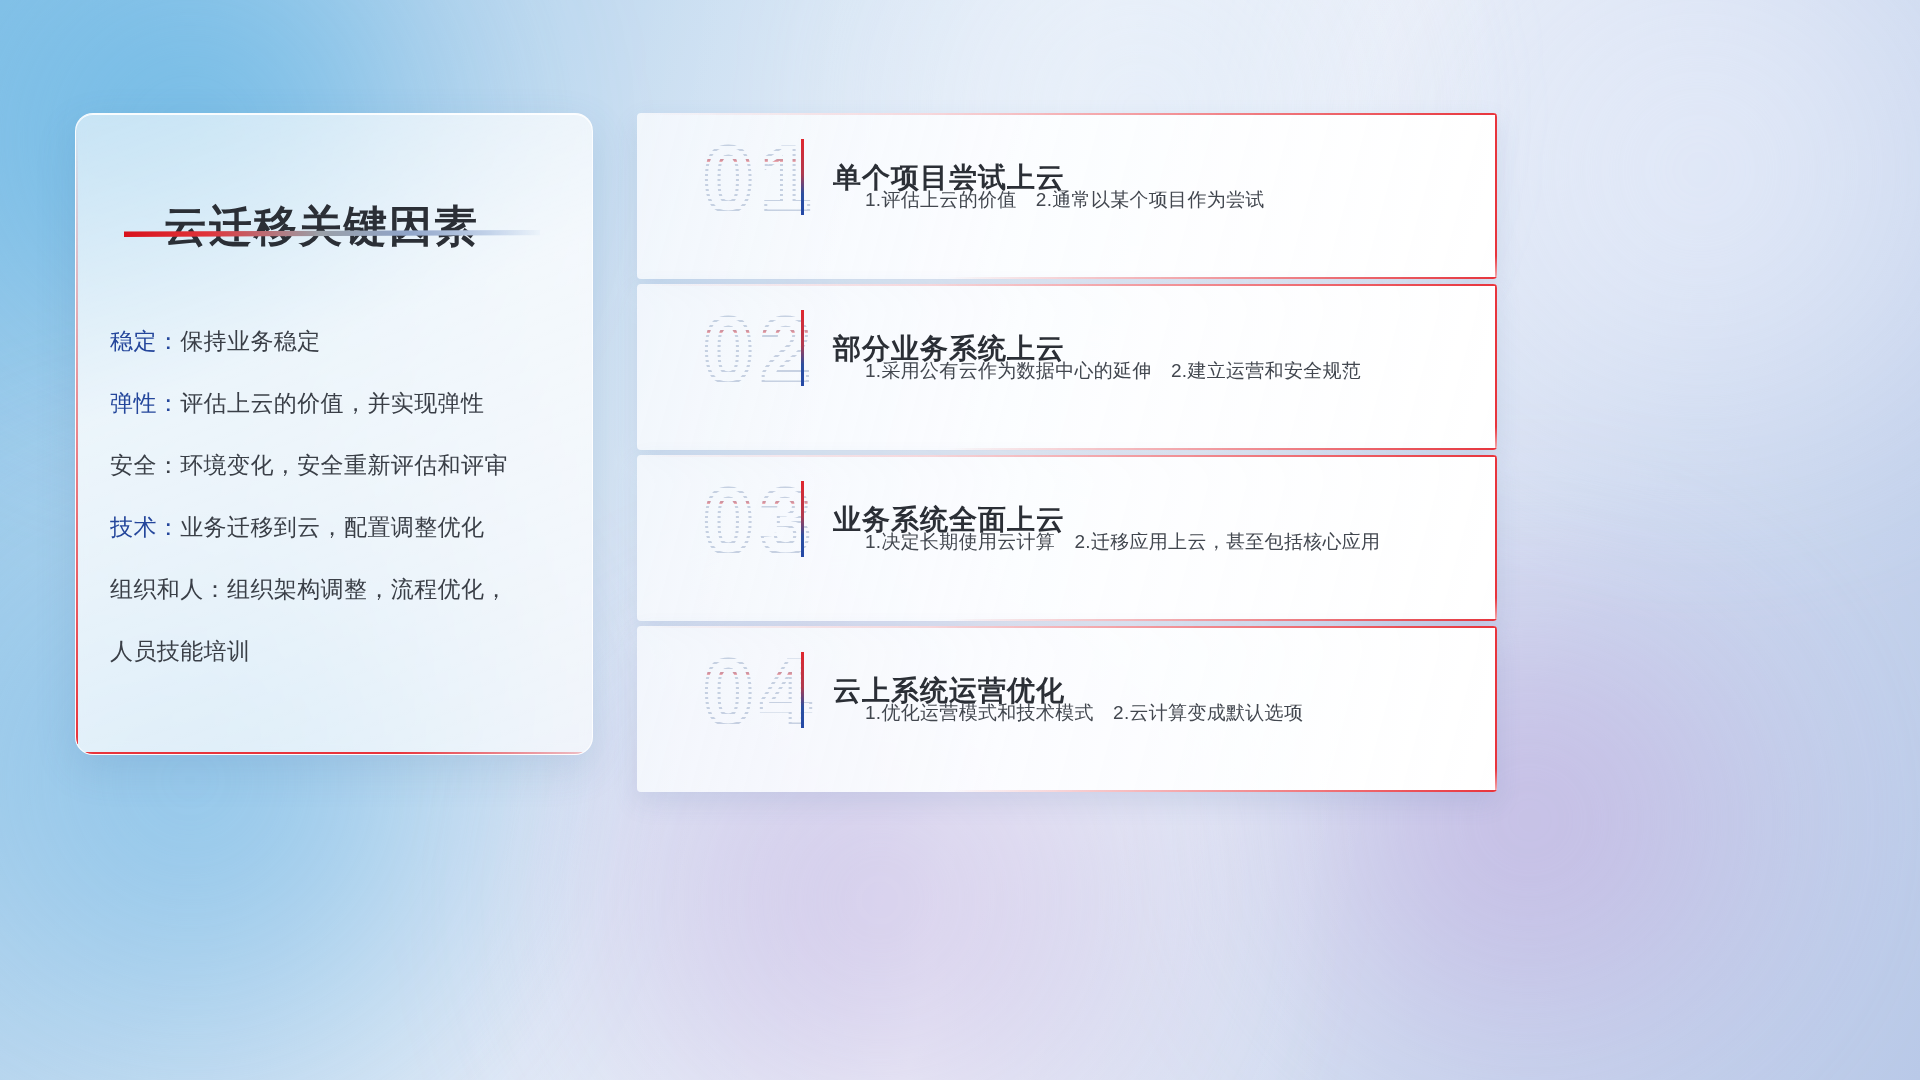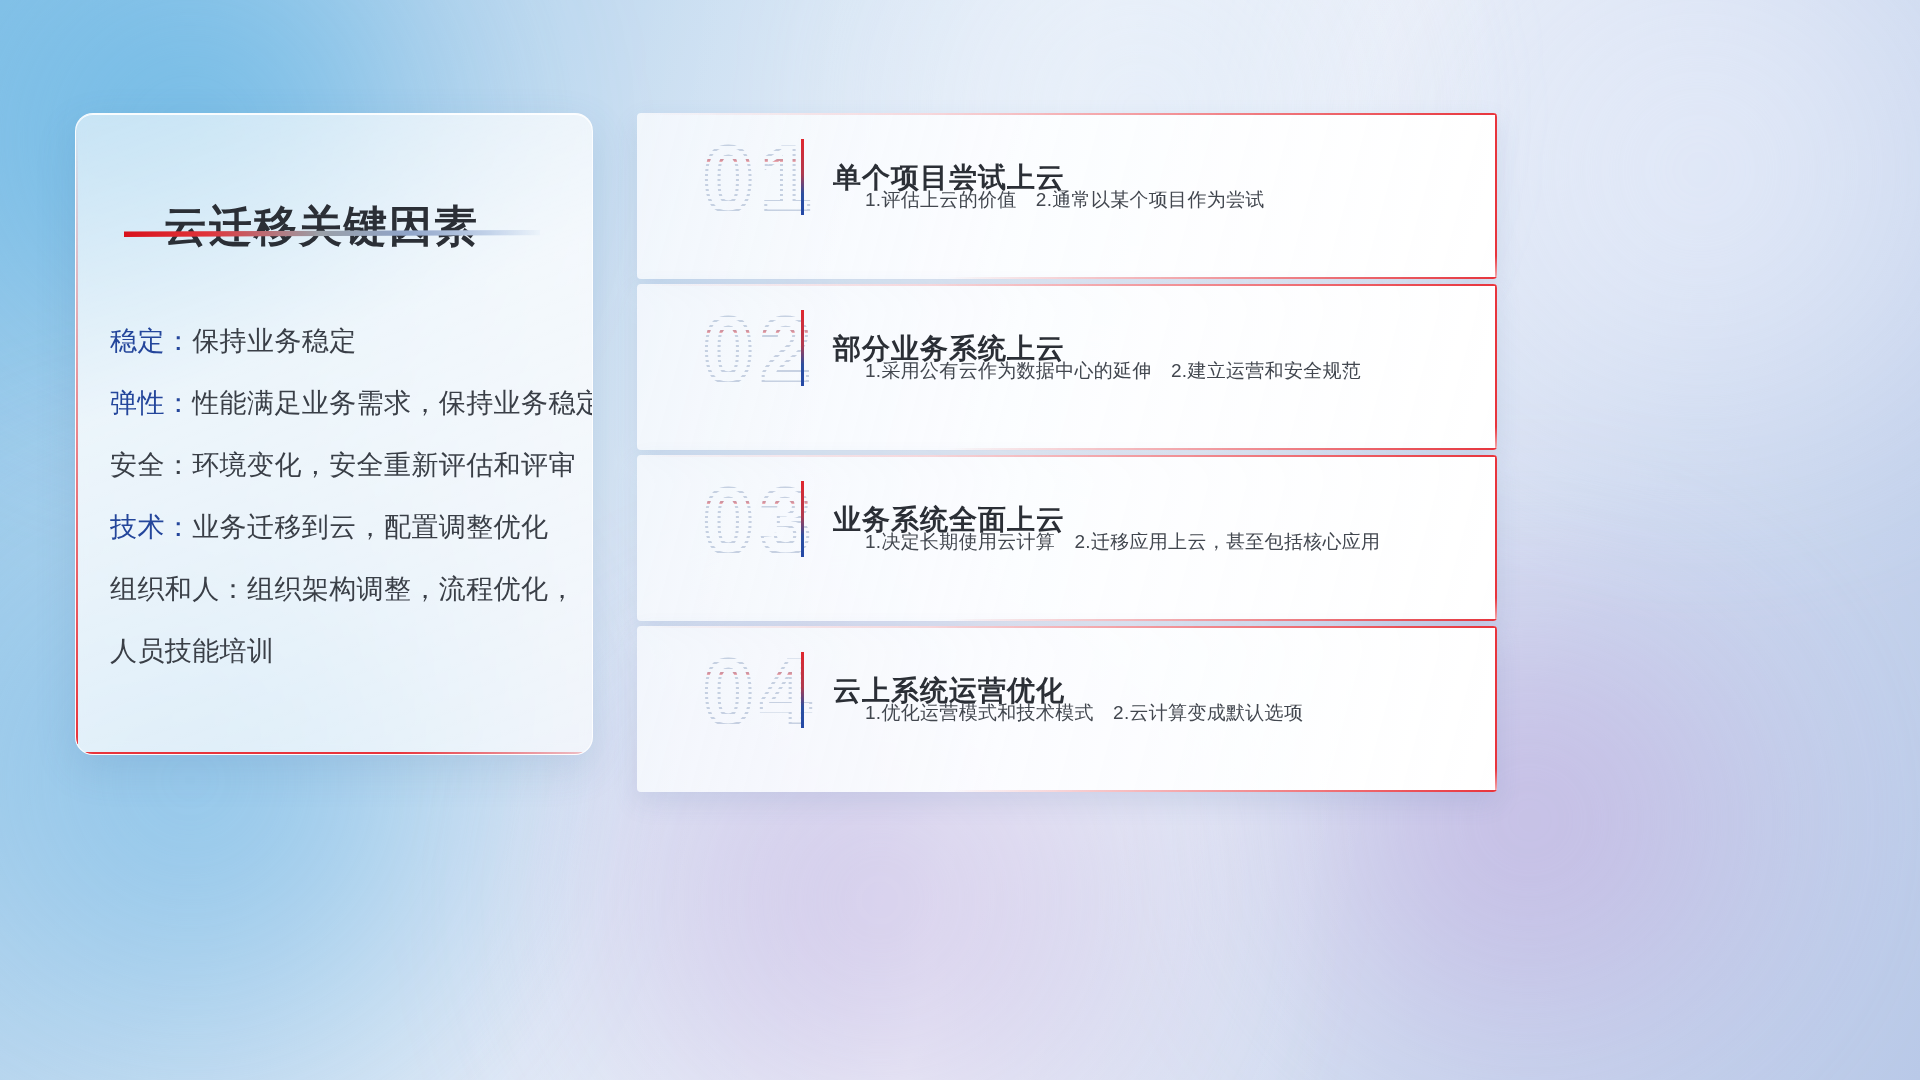--- a/index.html
+++ b/index.html
@@ -56,21 +56,21 @@
     white-space:nowrap;
     margin-top:31px;
   }
   .title-rule {
     position:absolute; left:48px; top:116px; width:416px; height:7px;
     background:linear-gradient(90deg,#d8121c 0%,#e0343b 20%,#9aa0a8 47%,#8fa4c8 68%,#c3d3ea 88%,rgba(220,232,246,.25) 100%);
     clip-path:polygon(0 22%,100% 0,100% 74%,0 100%);
   }
   .panel-list { position:absolute; left:34px; top:196px; right:26px; }
   .panel-item {
-    font-size:27px; line-height:62px; color:#3a3f47;
+    font-size:23px; line-height:62px; color:#3a3f47;
     letter-spacing:.4px; white-space:nowrap;
   }
   .panel-item .k { color:#24469b; }
   .panel-item .k.plain { color:#3a3f47; }
 
   
   .step-card {
     position:absolute; left:637px; width:860px; height:166px;
     border-radius:4px;
     background:linear-gradient(105deg,rgba(246,249,253,.86) 0%,rgba(252,253,255,.95) 45%,#ffffff 100%);
@@ -139,21 +139,21 @@
   <div class="bg-blob blob-e"></div>
   <div class="bg-blob blob-f"></div>
   <div class="bg-sheen"></div>
 </div>
 
 <div class="left-card">
   <div class="panel-title">云迁移关键因素</div>
   <div class="title-rule"></div>
   <div class="panel-list">
       <div class="panel-item"><span class="k">稳定：</span><span class="v">保持业务稳定</span></div>
-      <div class="panel-item"><span class="k">弹性：</span><span class="v">性能满足业务需求，保持业务稳定</span></div>
+      <div class="panel-item"><span class="k">弹性：</span><span class="v">评估上云的价值，并实现弹性</span></div>
       <div class="panel-item"><span class="k plain">安全：</span><span class="v">环境变化，安全重新评估和评审</span></div>
       <div class="panel-item"><span class="k">技术：</span><span class="v">业务迁移到云，配置调整优化</span></div>
       <div class="panel-item"><span class="k plain">组织和人：</span><span class="v">组织架构调整，流程优化，</span></div>
       <div class="panel-item"><span class="k plain"></span><span class="v">人员技能培训</span></div>
     </div>
 </div>
 
 <div id="steps-root">
     <div class="step-card" style="top: 113px;">
       <div class="card-edge-b"></div>

